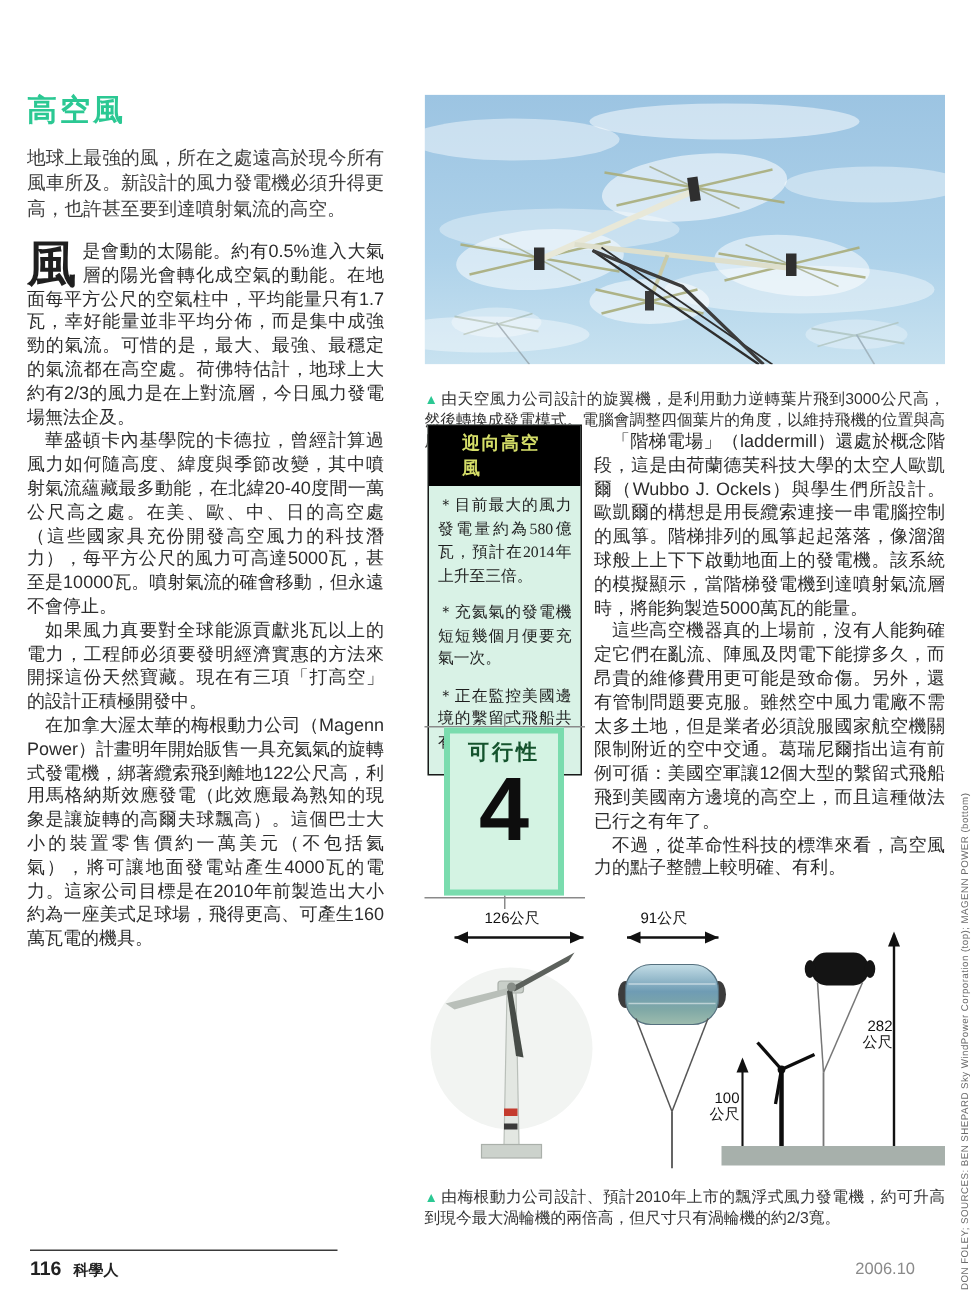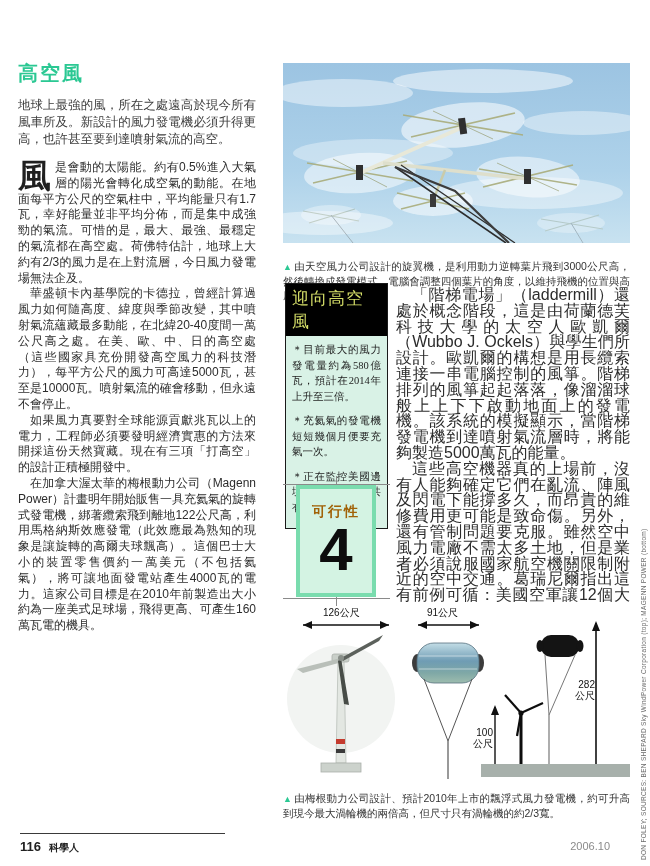--- a/index.html
+++ b/index.html
@@ -21,36 +21,36 @@
   
   .right-region{position:absolute;left:283px;top:63px;width:347px;height:760px;}
   .topfig{position:absolute;left:0;top:0;width:347px;height:180px;overflow:hidden;}
   .caption{position:absolute;font-size:10.5px;line-height:14px;color:#333;text-align:justify;}
   .cap-top{left:0;top:185px;width:347px;}
   .cap-bottom{left:0;top:717px;width:347px;}
   .tri{color:#2bc893;font-size:9px;margin-right:2px;}
 
   
   .factbox{position:absolute;left:2px;top:220px;width:103px;background:#d9f2e6;border:1px solid #1a1a1a;box-sizing:border-box;}
-  .factbox-title{background:#000;color:#d5de68;font-size:17px;font-weight:normal;padding:3px 6px;letter-spacing:1px;}
+  .factbox-title{background:#000;color:#d5de68;font-size:12px;font-weight:bold;padding:3px 22px;letter-spacing:1px;}
   .factbox-body{padding:6px 6px 4px 6px;}
   .factbox-body p{font-size:10.5px;line-height:15.5px;margin:0 0 9px 0;color:#1e1e1e;text-align:justify;font-family:Liberation Serif, serif;}
 
   
   .feas-wrap{position:absolute;left:0;top:412px;width:107px;height:132px;}
   .cropline{position:absolute;background:#8a8a8a;}
   .crop-h{left:0;width:107px;height:1px;}
   .crop-v{left:53px;width:1px;height:16px;}
   .feasbox{position:absolute;left:13px;top:10px;width:80px;height:112px;background:#d4f3e3;border:4px solid #7adcae;box-sizing:border-box;text-align:center;}
-  .feas-label{font-size:14px;font-weight:bold;color:#a16207;margin-top:14px;letter-spacing:2px;}
+  .feas-label{font-size:14px;font-weight:bold;color:#14532d;margin-top:4px;letter-spacing:2px;}
   .feas-score{font-size:60px;font-weight:bold;color:#0d0d0d;line-height:58px;font-family:"Liberation Sans","DejaVu Sans",sans-serif;}
 
   
   .right-col-text{position:absolute;left:113px;top:224px;width:234px;height:315px;overflow:hidden;}
-  .right-col-text p{font-size:16px;line-height:15.8px;margin:0;text-align:justify;text-indent:1em;color:#2c2c2c;}
+  .right-col-text p{font-size:12px;line-height:15.8px;margin:0;text-align:justify;text-indent:1em;color:#2c2c2c;}
 
   
   .diagram{position:absolute;left:0;top:540px;width:347px;height:176px;}
   .diagram svg{position:absolute;left:0;top:0;}
   .dlabel{position:absolute;font-size:10px;color:#111;line-height:11px;}
 
   
   .footer-left{position:absolute;left:20px;top:833px;width:205px;border-top:1.5px solid #3a3a3a;padding-top:3px;}
   .pagenum{font-size:13px;font-weight:bold;color:#222;}
   .magname{font-size:10px;font-weight:bold;color:#222;margin-left:8px;}

